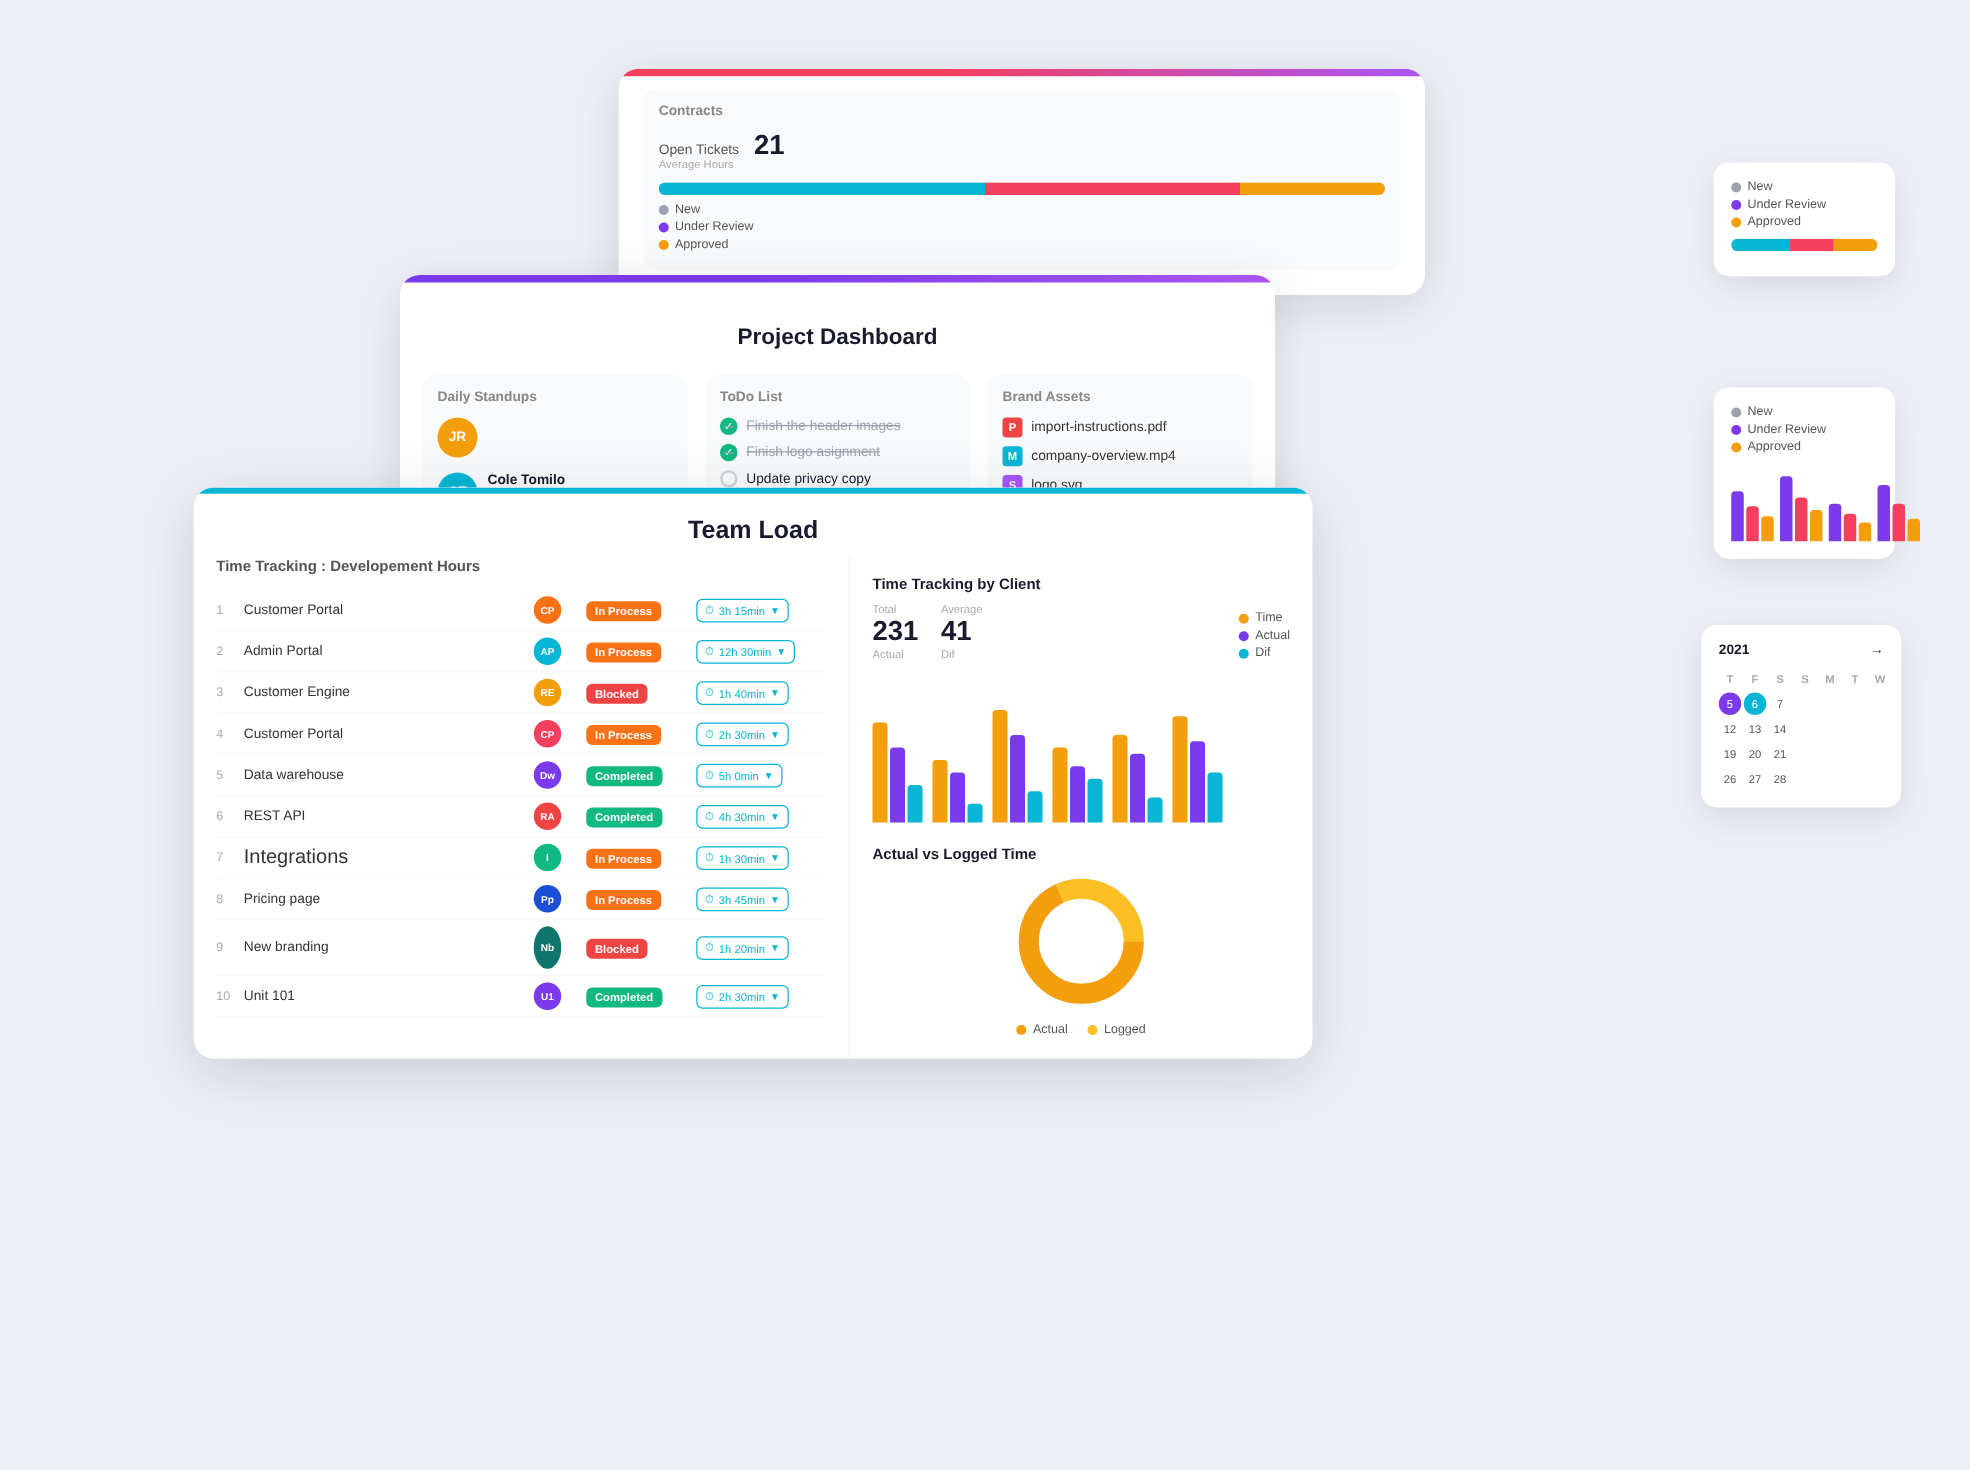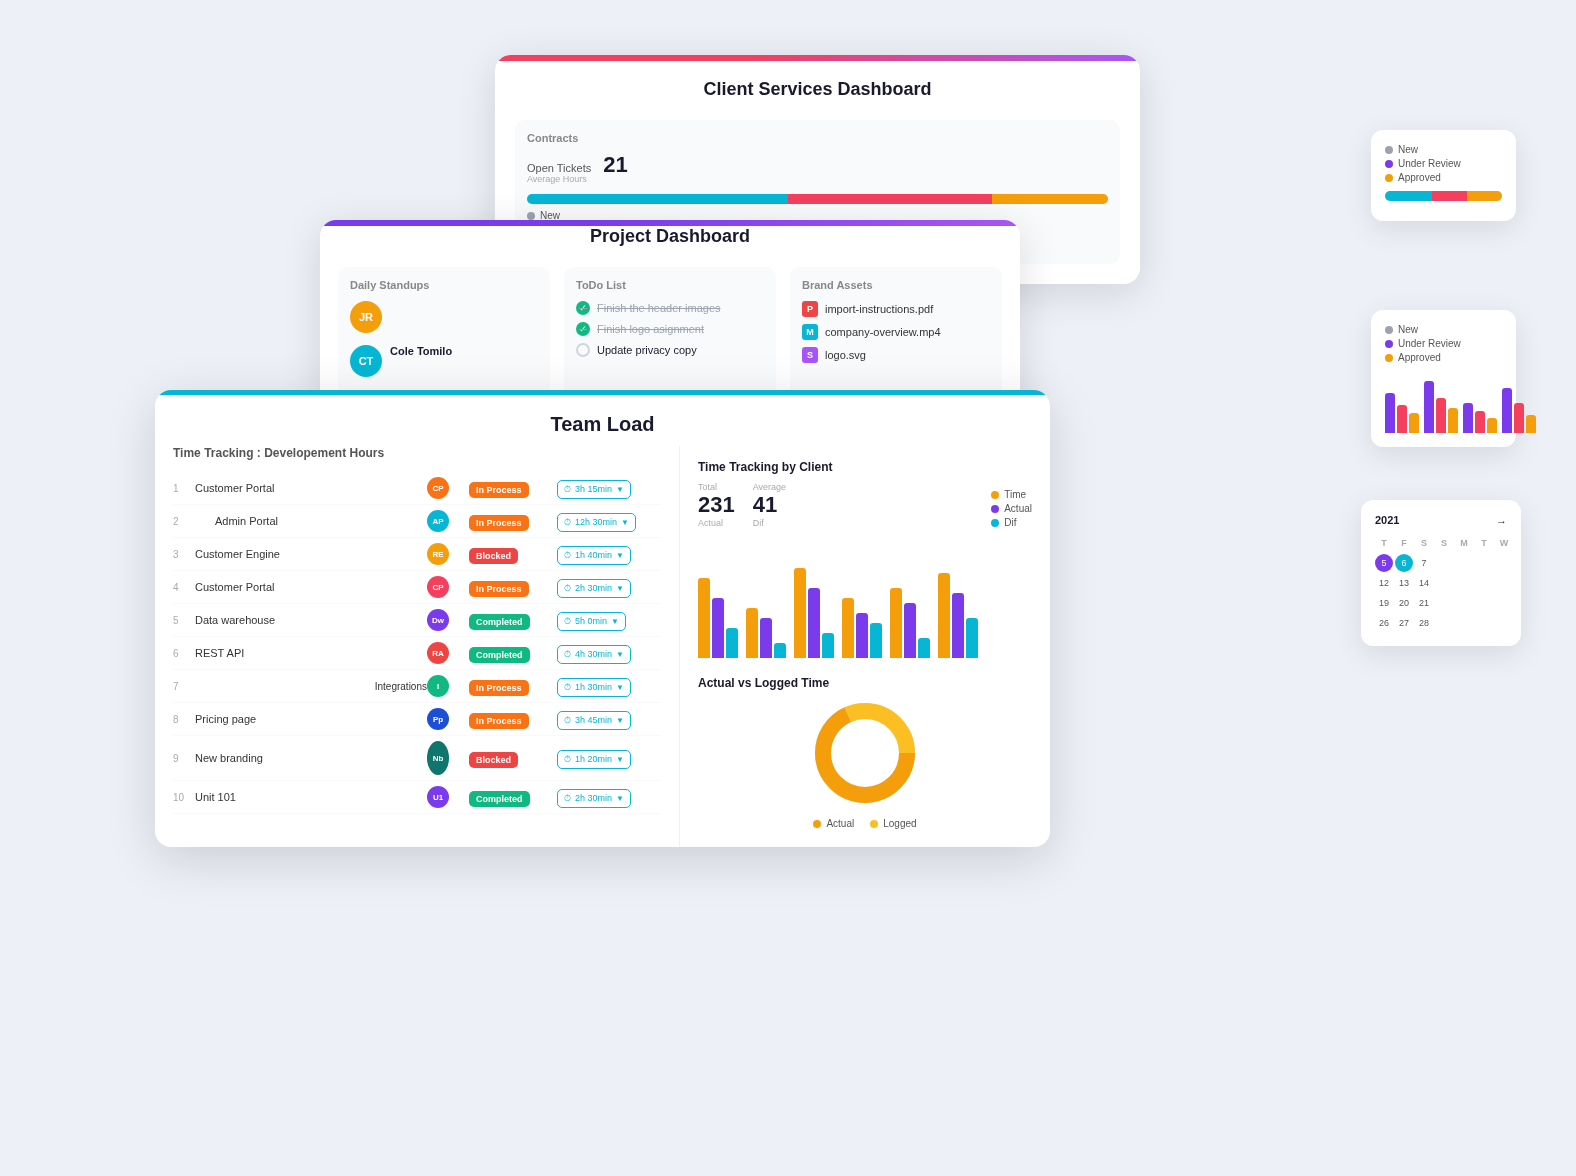--- a/index.html
+++ b/index.html
@@ -90,21 +90,21 @@
       z-index: 2;
     }
     .card-project .top-bar {
       height: 6px;
       background: linear-gradient(90deg, #7c3aed 40%, #a855f7 100%);
     }
     .card-project .title {
       text-align: center;
       font-size: 18px;
       font-weight: 700;
-      padding: 0 0 10px;
+      padding: 33px 0 10px;
       color: #1a1a2e;
     }
     .card-project .content {
       display: flex;
       padding: 10px 18px 18px;
       gap: 14px;
     }
     .proj-section { flex: 1; background: #f9fafb; border-radius: 10px; padding: 12px; }
     .proj-section .sec-title { font-size: 11px; color: #888; font-weight: 600; margin-bottom: 10px; }
     .standup-item { display: flex; gap: 8px; margin-bottom: 12px; align-items: flex-start; }
@@ -232,21 +232,20 @@
     .cal-cell { width: 18px; height: 18px; display: flex; align-items: center; justify-content: center; font-size: 9px; color: #555; border-radius: 50%; }
     .cal-cell.active { background: #7c3aed; color: #fff; }
     .cal-cell.active2 { background: #06b6d4; color: #fff; }
     .cal-cell.header { color: #aaa; font-size: 9px; font-weight: 600; }
   </style>
 </head>
 <body>
 
 <div class="card-client">
   <div class="top-bar"></div>
-  <div class="title">Client Services Dashboard</div>
   <div class="content">
     <div class="contracts">
       <div class="contracts-title">Contracts</div>
       <div class="open-tickets">
         <div>
           <div class="label">Open Tickets</div>
           <div style="font-size:9px;color:#aaa;">Average Hours</div>
         </div>
         <div class="num">21</div>
       </div>
@@ -441,21 +440,21 @@
       <div class="col-hours">
         <span class="hours-badge">
           <span style="color:#06b6d4;font-size:9px;">⏱</span>
           3h 15min
           <span class="hours-arrow">▼</span>
         </span>
       </div>
     </div>
           <div class="tt-row">
       <div class="col-num" style="font-size:10px;color:#aaa;">2</div>
-      <div class="col-feat" style="font-size:11px;color:#333;margin-left:20px;">Admin Portal</div>
+      <div class="col-feat" style="font-size:11px;color:#333;">Admin Portal</div>
       <div class="col-dev">
         <div style="width:22px;height:22px;border-radius:50%;background:#06b6d4;display:flex;align-items:center;justify-content:center;font-size:8px;color:#fff;font-weight:700;">AP</div>
       </div>
       <div class="col-status">
         <span class="status-badge status-inprocess">In Process</span>
       </div>
       <div class="col-hours">
         <span class="hours-badge">
           <span style="color:#06b6d4;font-size:9px;">⏱</span>
           12h 30min
@@ -526,21 +525,21 @@
       <div class="col-hours">
         <span class="hours-badge">
           <span style="color:#06b6d4;font-size:9px;">⏱</span>
           4h 30min
           <span class="hours-arrow">▼</span>
         </span>
       </div>
     </div>
           <div class="tt-row">
       <div class="col-num" style="font-size:10px;color:#aaa;">7</div>
-      <div class="col-feat" style="font-size:10px;color:#333;text-align:right;">Integrations</div>
+      <div class="col-feat" style="font-size:16px;color:#333;">Integrations</div>
       <div class="col-dev">
         <div style="width:22px;height:22px;border-radius:50%;background:#10b981;display:flex;align-items:center;justify-content:center;font-size:8px;color:#fff;font-weight:700;">I</div>
       </div>
       <div class="col-status">
         <span class="status-badge status-inprocess">In Process</span>
       </div>
       <div class="col-hours">
         <span class="hours-badge">
           <span style="color:#06b6d4;font-size:9px;">⏱</span>
           1h 30min

